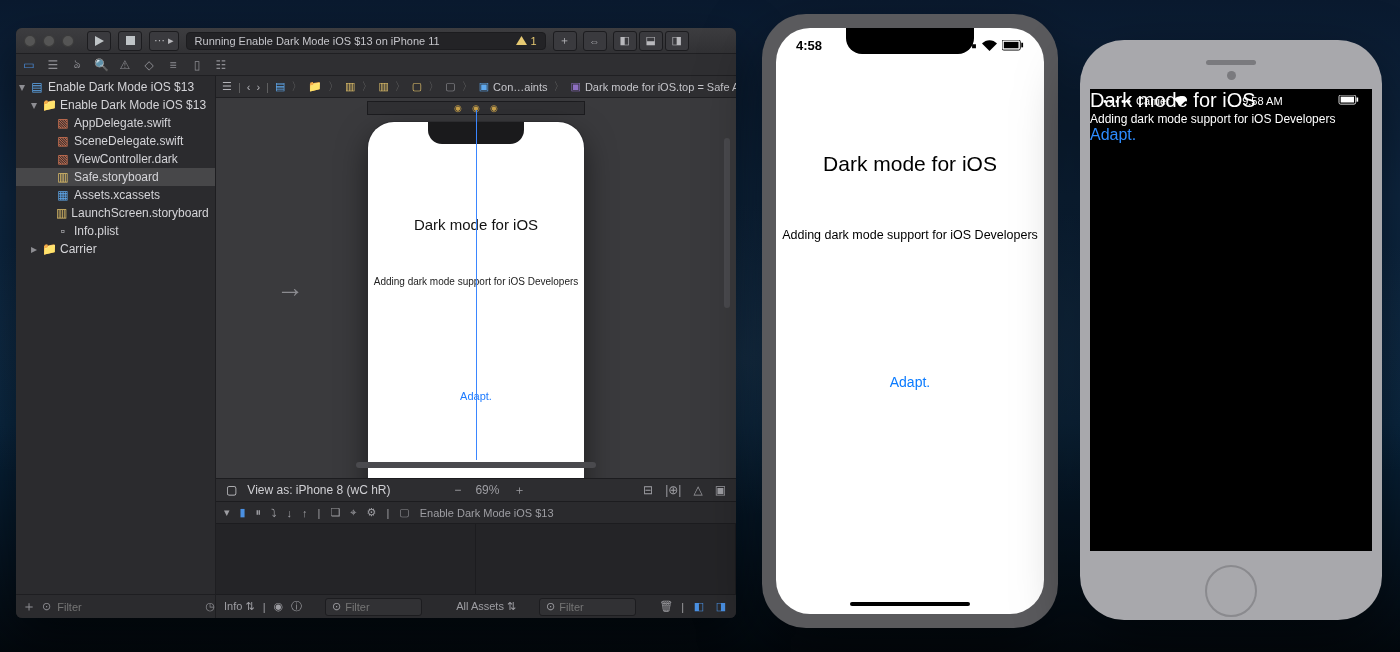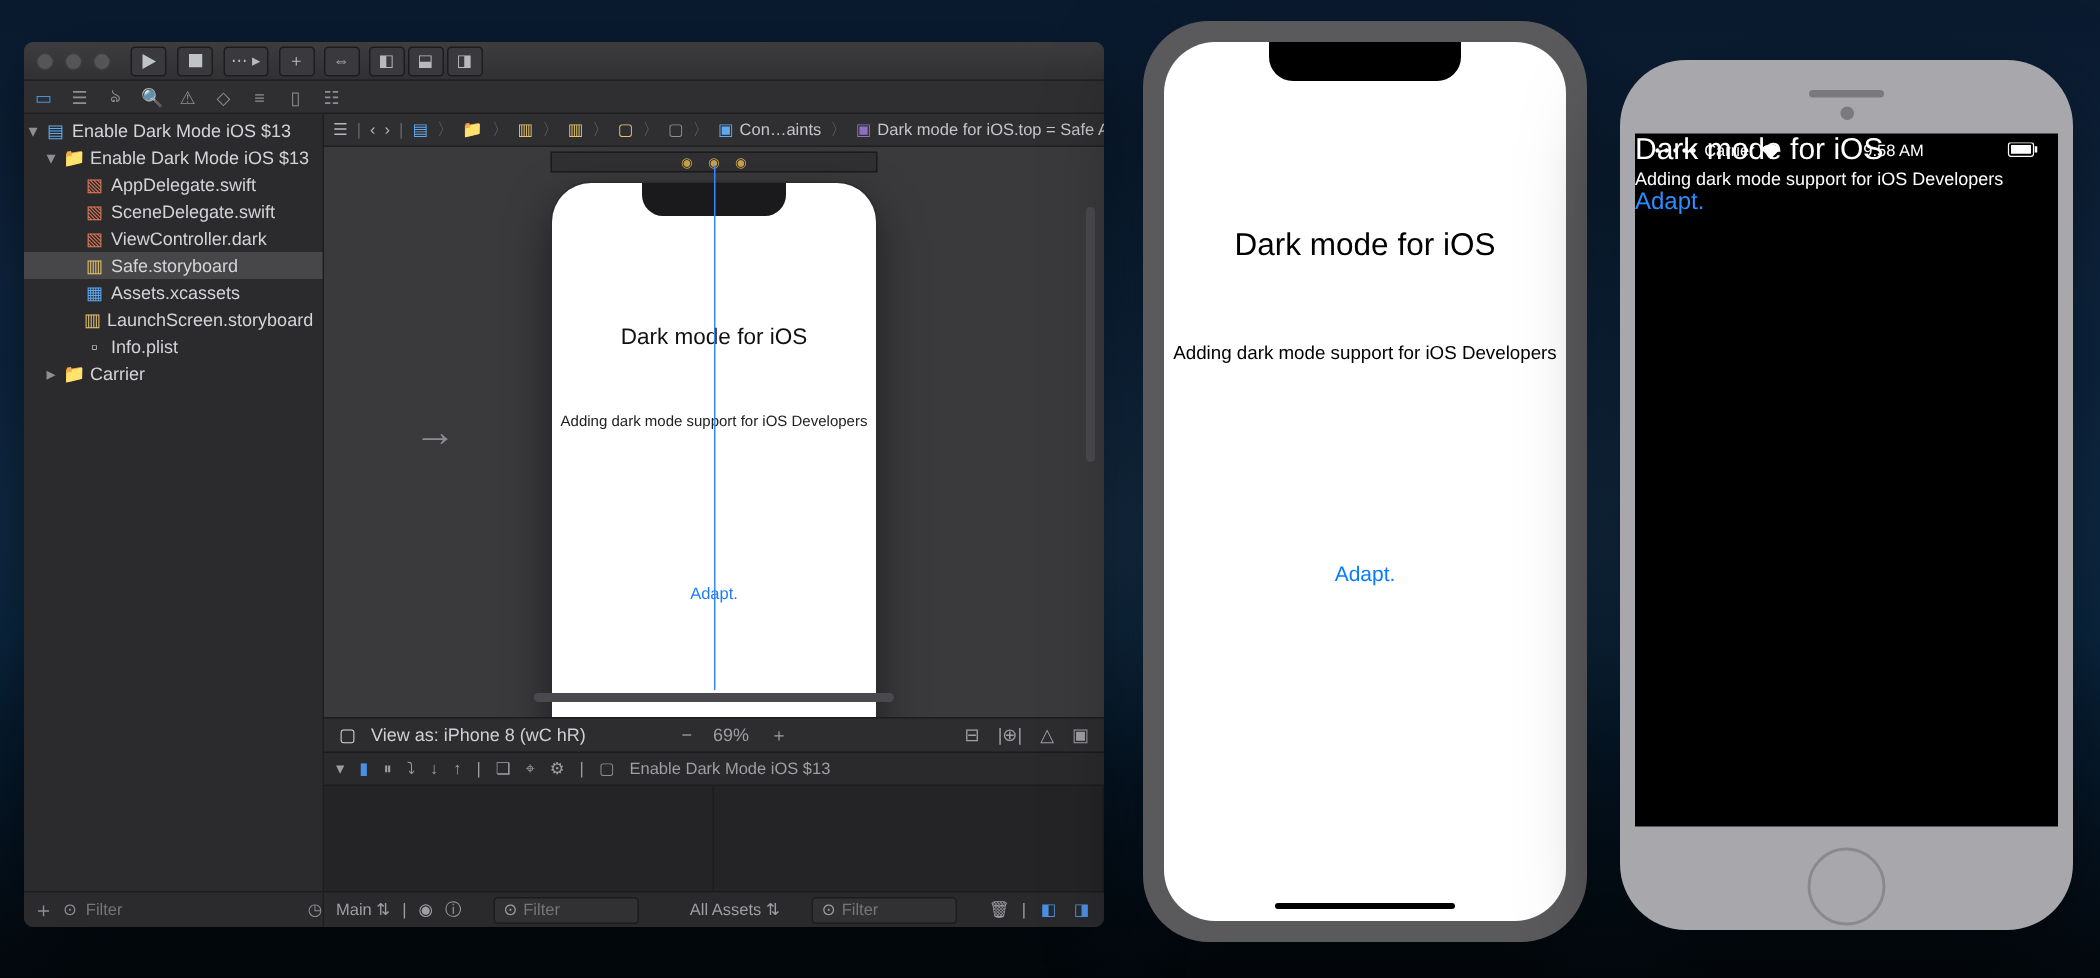--- a/index.html
+++ b/index.html
@@ -155,20 +155,29 @@
       <svg width="10" height="10" viewBox="0 0 10 10">
           <polygon points="1,0 10,5 1,10" fill="#bfc4c7"></polygon>
         </svg>
     </div>
     <div class="segbtn">
       <svg width="9" height="9" viewBox="0 0 9 9">
           <rect width="9" height="9" fill="#bfc4c7"></rect>
         </svg>
     </div>
     <div class="segbtn">⋯ ▸</div>
+    <div class="scheme-pill">
+      <span>Running Enable Dark Mode iOS $13 on iPhone 11</span>
+      <span class="warn">
+        <svg width="11" height="11" viewBox="0 0 12 12">
+            <polygon points="6,1 12,11 0,11" fill="#e6c972"></polygon>
+          </svg>
+        <span>1</span>
+      </span>
+    </div>
     <div class="tb-right">
       <div class="icobtn">＋</div>
       <div class="icobtn">⇔</div>
       <div class="tb-group">
         <div class="icobtn">◧</div>
         <div class="icobtn">⬓</div>
         <div class="icobtn">◨</div>
       </div>
     </div>
   </div>
@@ -336,21 +345,21 @@
         <span style="color:#8e8e93">▢</span>
         <span>Enable Dark Mode iOS $13</span>
       </div>
 
       <div class="console">
         <div class="pane"></div>
         <div class="pane"></div>
       </div>
 
       <div class="console-footer">
-        <span><span>Main</span> ⇅</span>
+        <span><span>Info</span> ⇅</span>
         <span>|</span>
         <span>◉</span>
         <span>ⓘ</span>
         <div class="spacer"></div>
         <div class="pill">
           <span>⊙</span>
           <input placeholder="Filter" style="">
         </div>
         <span style="width:18px"></span>
         <span><span>All Assets</span> ⇅</span>
@@ -367,20 +376,34 @@
           <span class="ic sq active">◨</span>
         </div>
       </div>
     </div>
   </div>
 </div>
 
 <div class="sim sim-light">
   <div class="screen">
     <div class="l-notch"></div>
+    <div class="status">
+      <span>4:58</span>
+      <span class="r">
+        <span class="mono">▪▪▪▪</span>
+        <svg width="15" height="11" viewBox="0 0 15 11">
+            <path d="M7.5 11L0 3.5C4 -1 11 -1 15 3.5z" fill="#000"></path>
+          </svg>
+        <svg width="22" height="11" viewBox="0 0 24 12">
+            <rect x="0" y="0" width="20" height="11" rx="2" fill="none" stroke="#000"></rect>
+            <rect x="2" y="2" width="16" height="7" fill="#000"></rect>
+            <rect x="21" y="3" width="2" height="5" fill="#000"></rect>
+          </svg>
+      </span>
+    </div>
     <div class="title">Dark mode for iOS</div>
     <div class="sub">Adding dark mode support for iOS Developers</div>
     <div class="btn">Adapt.</div>
     <div class="homebar"></div>
   </div>
 </div>
 
 <div class="sim-dark">
   <div class="speaker"></div>
   <div class="cam"></div>

